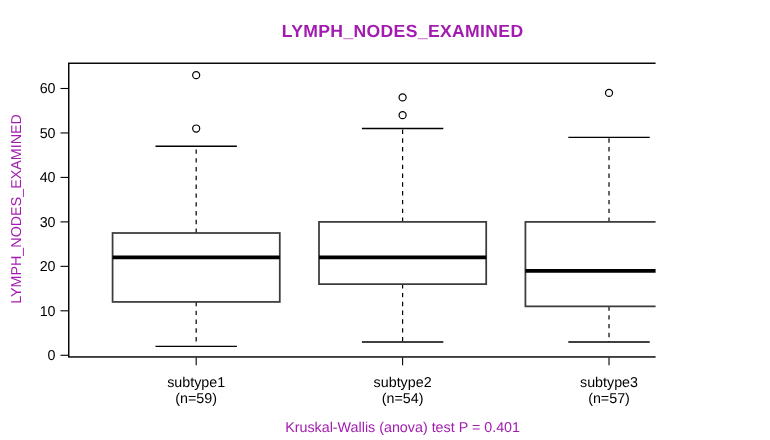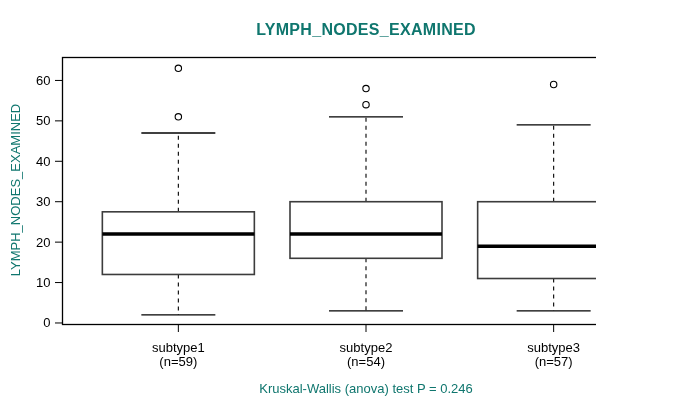--- a/index.html
+++ b/index.html
@@ -2,21 +2,21 @@
 <html><head>
 <meta charset="utf-8">
 <style>
   html, body { margin: 0; padding: 0; background: #ffffff; }
   .figure {
     position: relative;
     width: 596px;
     height: 400px;
     background: #ffffff;
     font-family: "Liberation Sans", sans-serif;
-    color: #0f766e;
+    color: #a21caf;
     overflow: hidden;
   }
   .chart-title {
     position: absolute;
     top: 21px;
     left: 32px;
     width: 668px;
     text-align: center;
     font-size: 16px;
     font-weight: bold;
@@ -100,14 +100,14 @@
         <line x1="516.6543209876543" y1="310.8521870286576" x2="590.6543209876543" y2="310.8521870286576" stroke="#000000" stroke-width="1.3"></line>
         <line x1="516.6543209876543" y1="124.90950226244343" x2="590.6543209876543" y2="124.90950226244343" stroke="#000000" stroke-width="1.3"></line>
         <rect x="477.6543209876543" y="201.71191553544494" width="152" height="76.80241327300152" fill="#ffffff" stroke="#3c3c3c" stroke-width="1.6"></rect>
         <line x1="477.6543209876543" y1="246.1764705882353" x2="629.6543209876543" y2="246.1764705882353" stroke="#000000" stroke-width="3.4"></line>
         <circle cx="553.6543209876543" cy="84.48717948717947" r="3.2" fill="none" stroke="#000000" stroke-width="1.1"></circle>
         <line x1="553.6543209876543" y1="325" x2="553.6543209876543" y2="332" stroke="#000000" stroke-width="1"></line>
         <text x="553.6543209876543" y="352" text-anchor="middle">subtype3</text>
         <text x="553.6543209876543" y="366" text-anchor="middle">(n=57)</text>
       </g>
     </svg>
-  <div class="chart-footer">Kruskal-Wallis (anova) test P = 0.246</div>
+  <div class="chart-footer">Kruskal-Wallis (anova) test P = 0.401</div>
 </div>
 
 </body></html>

